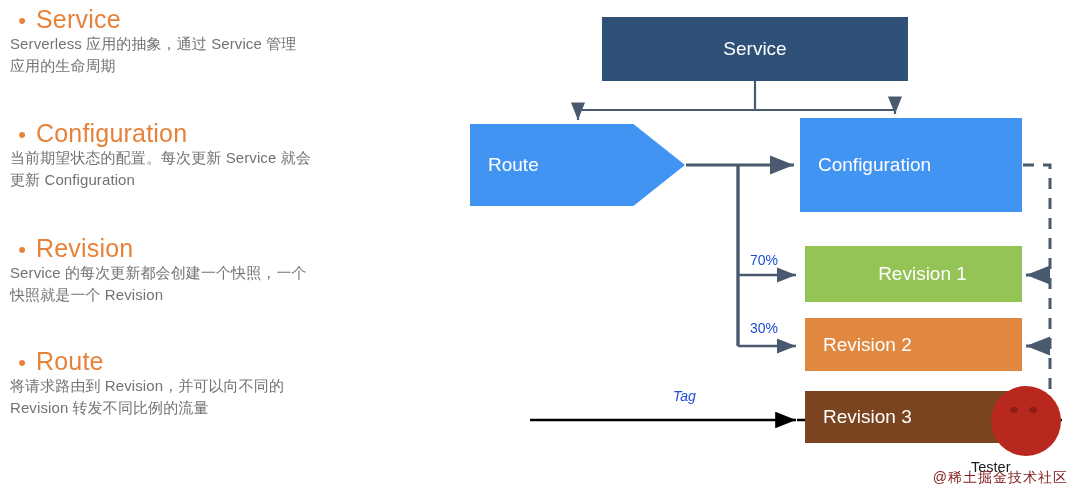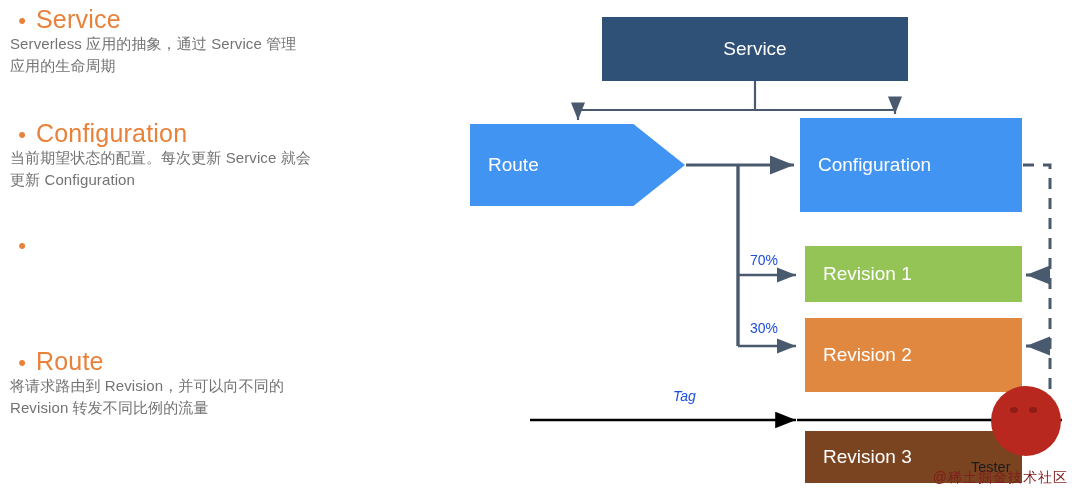--- a/index.html
+++ b/index.html
@@ -105,35 +105,35 @@
     width: 222px;
     height: 94px;
     background: #4294f2;
   }
   #node-revision1 {
     left: 345px;
     top: 246px;
     width: 217px;
     height: 56px;
     background: #93c455;
+    justify-content: center;
   }
   #node-revision2 {
     left: 345px;
     top: 318px;
     width: 217px;
-    height: 74px;
+    height: 53px;
     background: #e08840;
   }
   #node-revision3 {
     left: 345px;
     top: 391px;
     width: 217px;
     height: 52px;
     background: #7b4420;
-    margin-top: 40px;
   }
 
   
   #tester {
     position: absolute;
     left: 531px;
     top: 386px;
     width: 70px;
     height: 70px;
   }
@@ -207,21 +207,24 @@
       <span class="bullet-dot">•</span>
       <span class="bullet-title">Configuration</span>
     </div>
     <div class="bullet-body">当前期望状态的配置。每次更新 Service 就会
 更新 Configuration</div>
   </div>
 
   <div class="bullet-block" style="top:235px;">
     <div class="bullet-heading">
       <span class="bullet-dot">•</span>
-    </div>
+      <span class="bullet-title">Revision</span>
+    </div>
+    <div class="bullet-body">Service 的每次更新都会创建一个快照，一个
+快照就是一个 Revision</div>
   </div>
 
   <div class="bullet-block" style="top:348px;">
     <div class="bullet-heading">
       <span class="bullet-dot">•</span>
       <span class="bullet-title">Route</span>
     </div>
     <div class="bullet-body">将请求路由到 Revision，并可以向不同的
 Revision 转发不同比例的流量</div>
   </div>

